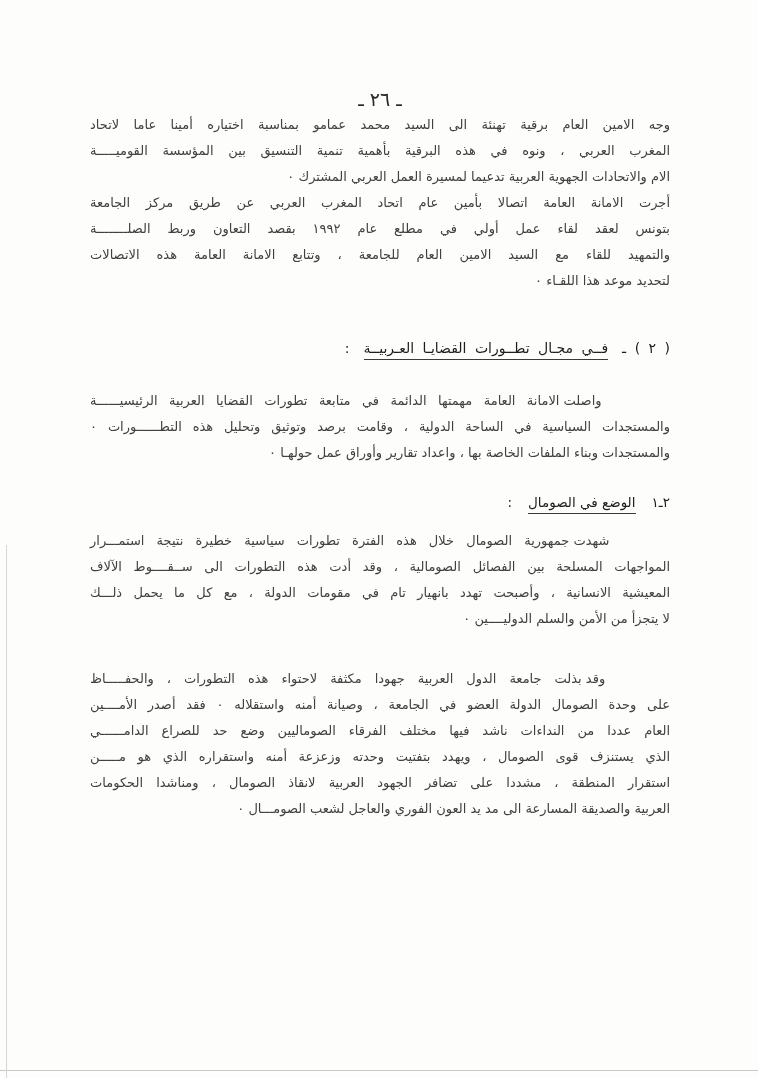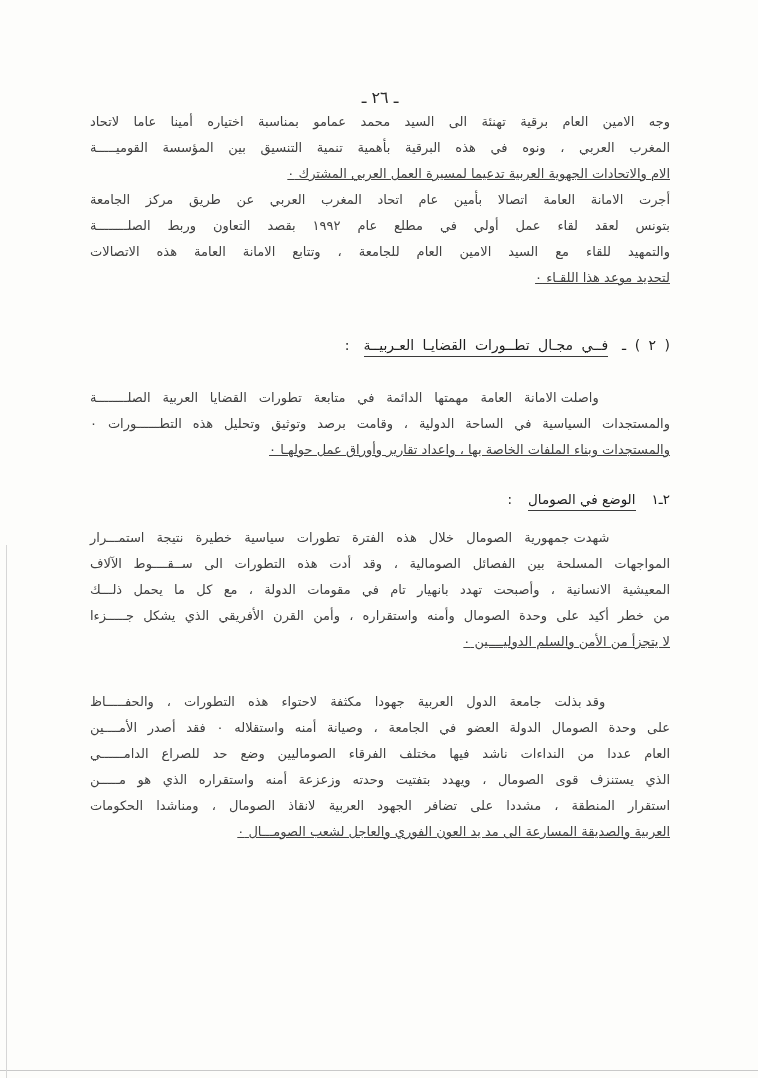--- a/index.html
+++ b/index.html
@@ -18,38 +18,37 @@
     overflow: hidden;
   }
   .content {
     position: absolute;
     top: 88px;
     right: 88px;
     width: 580px;
   }
   .page-number {
     text-align: center;
-    font-size: 16px;
+    font-size: 19px;
     letter-spacing: 1px;
     margin-bottom: 2px;
     color: #2a2a2a;
   }
   .para {
     font-size: 13px;
     line-height: 26px;
     color: #404040;
   }
   .line {
     white-space: pre-wrap;
     text-align: justify;
     text-align-last: justify;
   }
   .para .line:last-child {
     text-align-last: right;
-    text-decoration: underline;
   }
   .heading {
     display: flex;
     align-items: baseline;
     gap: 14px;
     font-size: 14px;
     margin-top: 46px;
     margin-bottom: 28px;
     word-spacing: 4px;
     color: #1d1d1d;
@@ -102,36 +101,35 @@
         <div class="line">لتحديد موعد هذا اللقـاء ٠</div>
       </div>
 
     <div class="heading">
       <span class="h-marker">( ٢ ) ـ</span>
       <span class="h-title underlined">فــي مجـال تطــورات القضايـا العـربيــة</span>
       <span class="h-colon">:</span>
     </div>
 
     <div class="para">
-        <div class="line">      واصلت الامانة العامة مهمتها الدائمة في متابعة تطورات القضايا العربية الصلــــــــة</div>
+        <div class="line">      واصلت الامانة العامة مهمتها الدائمة في متابعة تطورات القضايا العربية الرئيسيــــــة</div>
         <div class="line">والمستجدات السياسية في الساحة الدولية ، وقامت برصد وتوثيق وتحليل هذه التطــــــورات ٠</div>
         <div class="line">والمستجدات وبناء الملفات الخاصة بها ، واعداد تقارير وأوراق عمل حولهـا ٠</div>
       </div>
 
     <div class="subheading">
       <span class="h-marker">٢ـ١</span>
       <span class="h-title underlined">الوضع في الصومال</span>
       <span class="h-colon">:</span>
     </div>
 
     <div class="para">
         <div class="line">     شهدت جمهورية الصومال خلال هذه الفترة تطورات سياسية خطيرة نتيجة استمـــرار</div>
         <div class="line">المواجهات المسلحة بين الفصائل الصومالية ، وقد أدت هذه التطورات الى ســقــــوط الآلاف</div>
         <div class="line">المعيشية الانسانية ، وأصبحت تهدد بانهيار تام في مقومات الدولة ، مع كل ما يحمل ذلـــك</div>
-        <div class="line">من خطر أكيد على وحدة الصومال وأمنه واستقراره ، وأمن القرن الأفريقي الذي يشكل جـــــزءا</div>
         <div class="line">لا يتجزأ من الأمن والسلم الدوليــــين ٠</div>
       </div>
 
     <div class="para gap-after-para">
         <div class="line">     وقد بذلت جامعة الدول العربية جهودا مكثفة لاحتواء هذه التطورات ، والحفـــــاظ</div>
         <div class="line">على وحدة الصومال الدولة العضو في الجامعة ، وصيانة أمنه واستقلاله ٠ فقد أصدر الأمــــين</div>
         <div class="line">العام عددا من النداءات ناشد فيها مختلف الفرقاء الصوماليين وضع حد للصراع الدامــــــي</div>
         <div class="line">الذي يستنزف قوى الصومال ، ويهدد بتفتيت وحدته وزعزعة أمنه واستقراره الذي هو مـــــن</div>
         <div class="line">استقرار المنطقة ، مشددا على تضافر الجهود العربية لانقاذ الصومال ، ومناشدا الحكومات</div>
         <div class="line">العربية والصديقة المسارعة الى مد يد العون الفوري والعاجل لشعب الصومـــال ٠</div>

